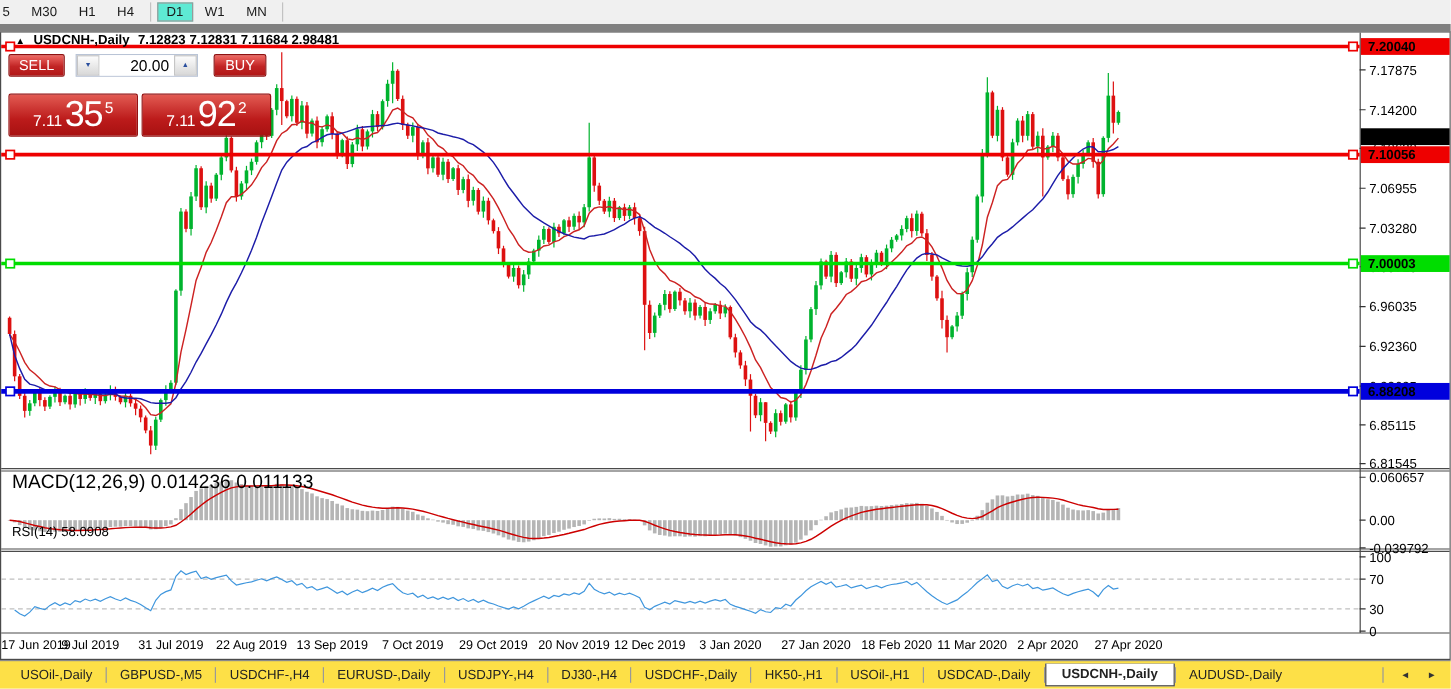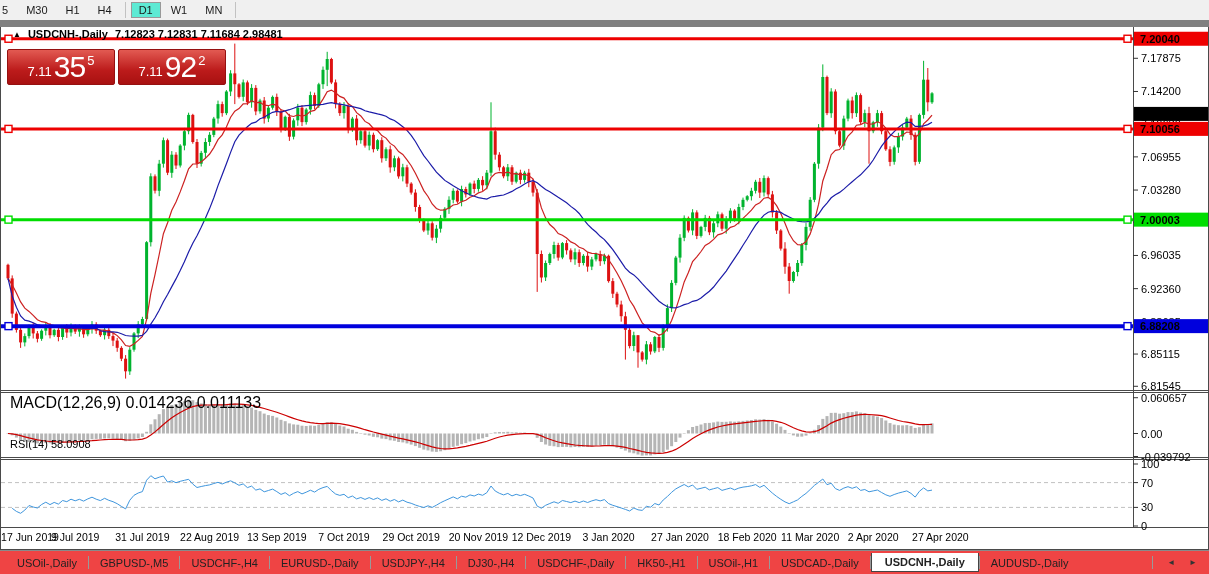--- a/index.html
+++ b/index.html
@@ -21,30 +21,30 @@
   .tw-row1{display:flex;height:19px;align-items:stretch}
   .btn{background:linear-gradient(180deg,#ef6a64,#c22525 55%,#b11616);border:1px solid #8e1010;
     color:#fff;font-size:12px;text-align:center;line-height:16px;border-radius:2px}
   .sell{width:47px}
   .buy{width:44px;margin-left:13px}
   .spin{display:flex;margin-left:9px;height:19px;border:1px solid #b9c4d6;background:#fff}
   .spin-btn{width:19px;font-size:6px;color:#2a4f9e;background:linear-gradient(#fcfcfc,#d9d9d9);
     text-align:center;line-height:17px;border:1px solid #c5c5c5}
   .spin input{width:62px;border:0;text-align:right;font-size:13px;font-family:inherit;
     padding:0 4px 0 0;outline:none}
-  .tw-row2{display:flex;gap:3px;margin-top:4px}
+  .tw-row2{display:flex;gap:3px;margin-top:14px}
   .price-box{width:108px;height:36px;border:1px solid #951111;border-radius:2px;color:#fff;
     background:linear-gradient(180deg,#e25a52 0%,#bc1b1b 60%,#a81111);
     display:flex;align-items:center;justify-content:center;gap:2px}
   .pfx{font-size:13px;margin-top:9px}
   .big{font-size:30px;line-height:30px;letter-spacing:-1px}
   .sup{font-size:13px;margin-bottom:13px}
   .macd-label{position:absolute;left:10px;top:394px;font-size:16px;z-index:3}
   .rsi-label{position:absolute;left:10px;top:438px;font-size:11px;z-index:3}
-  .tabbar{position:absolute;left:0;top:550px;width:100%;height:24px;background:#ef4444;
+  .tabbar{position:absolute;left:0;top:550px;width:100%;height:24px;background:#fde047;
     border-top:1px solid #8a8a8a;display:flex;align-items:center;font-size:11px;color:#222;
     z-index:5;padding:0 6px}
   .tabs-list{display:flex;align-items:center;overflow:hidden;flex:1}
   .tab{padding:4px 11px;white-space:nowrap}
   .tab.active{background:#fff;border:1px solid #444;font-weight:bold;padding:3px 13px;margin-top:-1px}
   .tdiv{width:1px;height:13px;background:#999;flex:none}
   .tab-arrows{display:flex;align-items:center;gap:14px;margin-left:10px;font-size:8px;
     color:#333;padding-right:6px}
 </style>
 </head>
@@ -819,20 +819,29 @@
   </div>
 <div class="band"></div>
 
 <div class="title-row">
   <span class="arr">▲</span>
   <span>USDCNH-,Daily</span>
   <span>7.12823 7.12831 7.11684 2.98481</span>
 </div>
 
 <div class="trade-widget">
+  <div class="tw-row1">
+    <div class="btn sell">SELL</div>
+    <div class="spin">
+      <div class="spin-btn">▼</div>
+      <input value="20.00" style="">
+      <div class="spin-btn">▲</div>
+    </div>
+    <div class="btn buy">BUY</div>
+  </div>
   <div class="tw-row2">
     <div class="price-box">
       <span class="pfx">7.11</span>
       <span class="big">35</span>
       <span class="sup">5</span>
     </div>
     <div class="price-box">
       <span class="pfx">7.11</span>
       <span class="big">92</span>
       <span class="sup">2</span>

